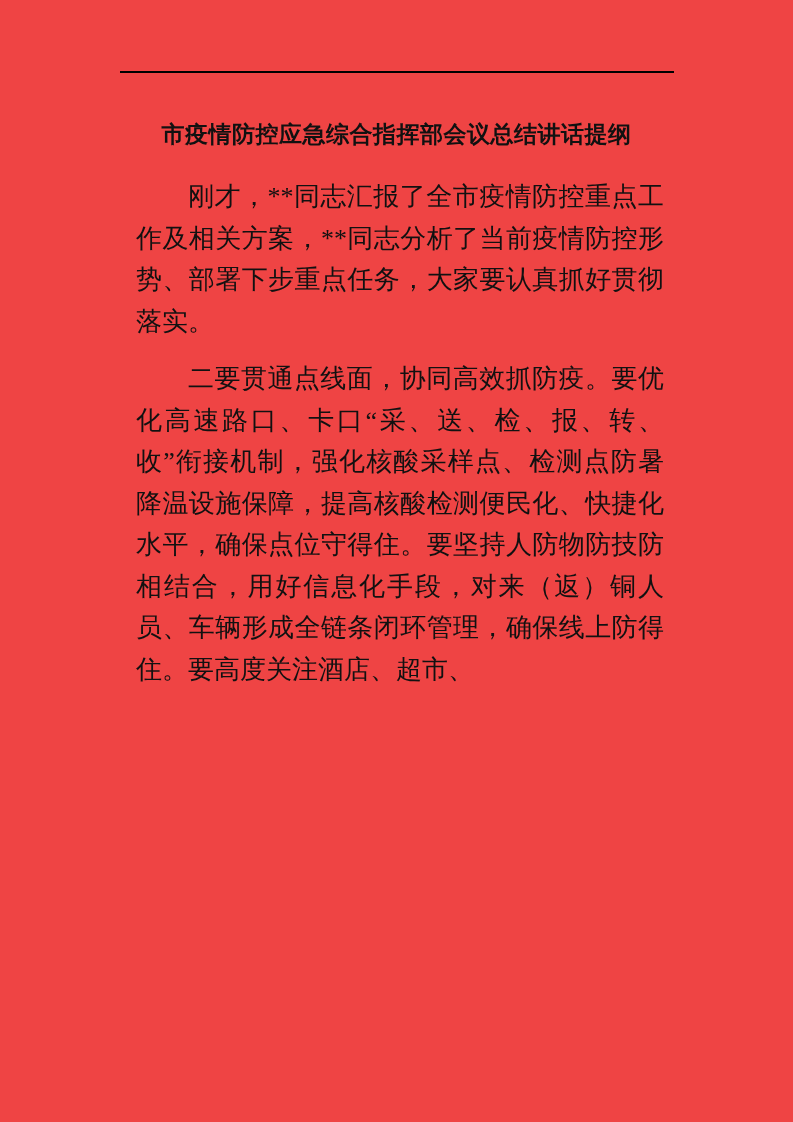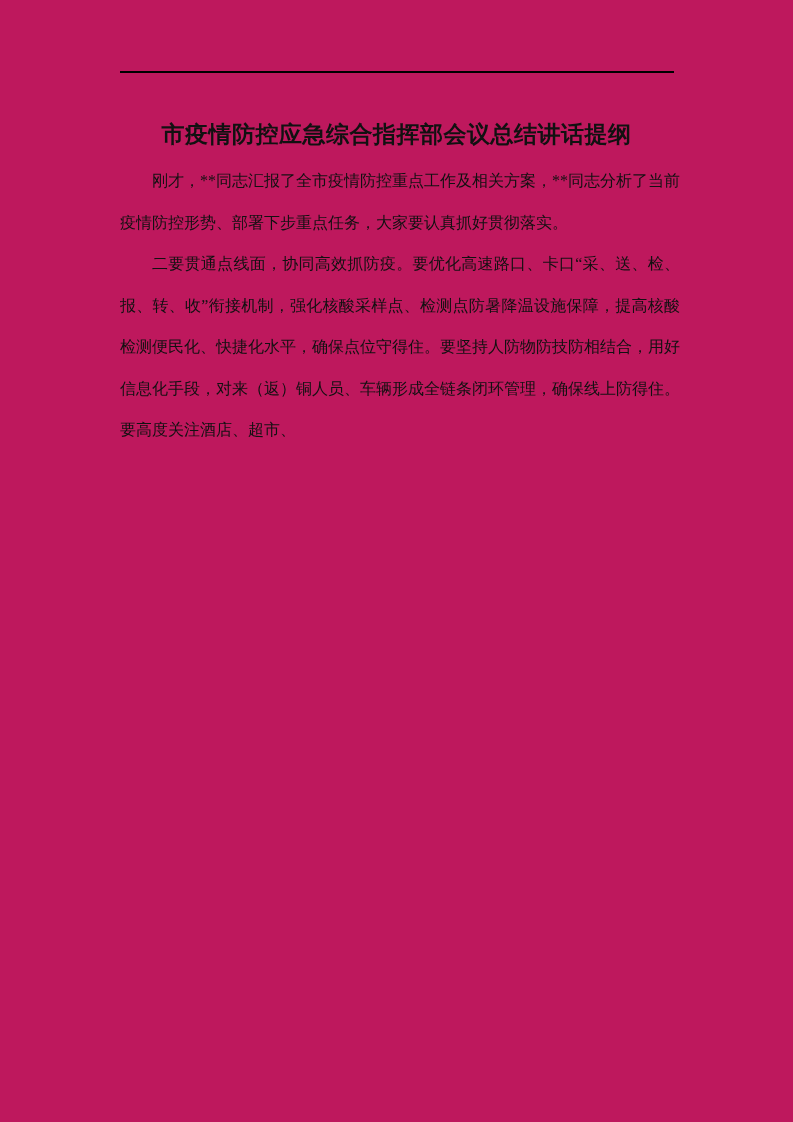--- a/index.html
+++ b/index.html
@@ -4,21 +4,21 @@
 <style>
   html, body {
     margin: 0;
     padding: 0;
     background: #ffffff;
   }
   .page {
     position: relative;
     width: 793px;
     height: 1122px;
-    background: #be185d;
+    background: #ef4444;
     overflow: hidden;
     font-family: "Liberation Serif", "DejaVu Serif", serif;
     color: #111111;
   }
   .header-rule {
     position: absolute;
     left: 120px;
     top: 71px;
     width: 554px;
     height: 0;
@@ -37,22 +37,22 @@
     letter-spacing: 0.5px;
     color: #111111;
   }
   .body-text {
     position: absolute;
     top: 160px;
     left: 120px;
     width: 560px;
   }
   .body-text p {
-    margin: 0;
-    font-size: 16px;
+    margin: 16px;
+    font-size: 26px;
     line-height: 41.5px;
     text-align: justify;
     text-justify: inter-character;
     text-indent: 2em;
     word-break: break-all;
   }
 </style>
 </head>
 <body>
 

